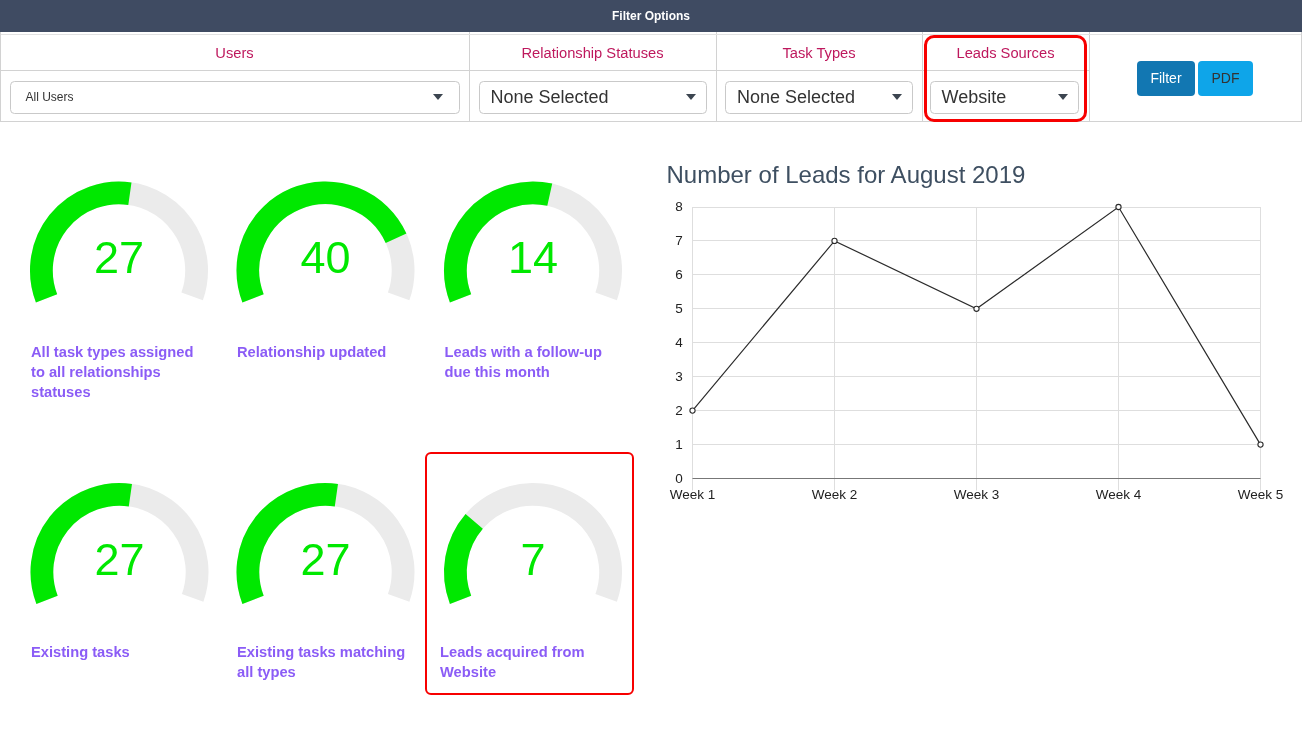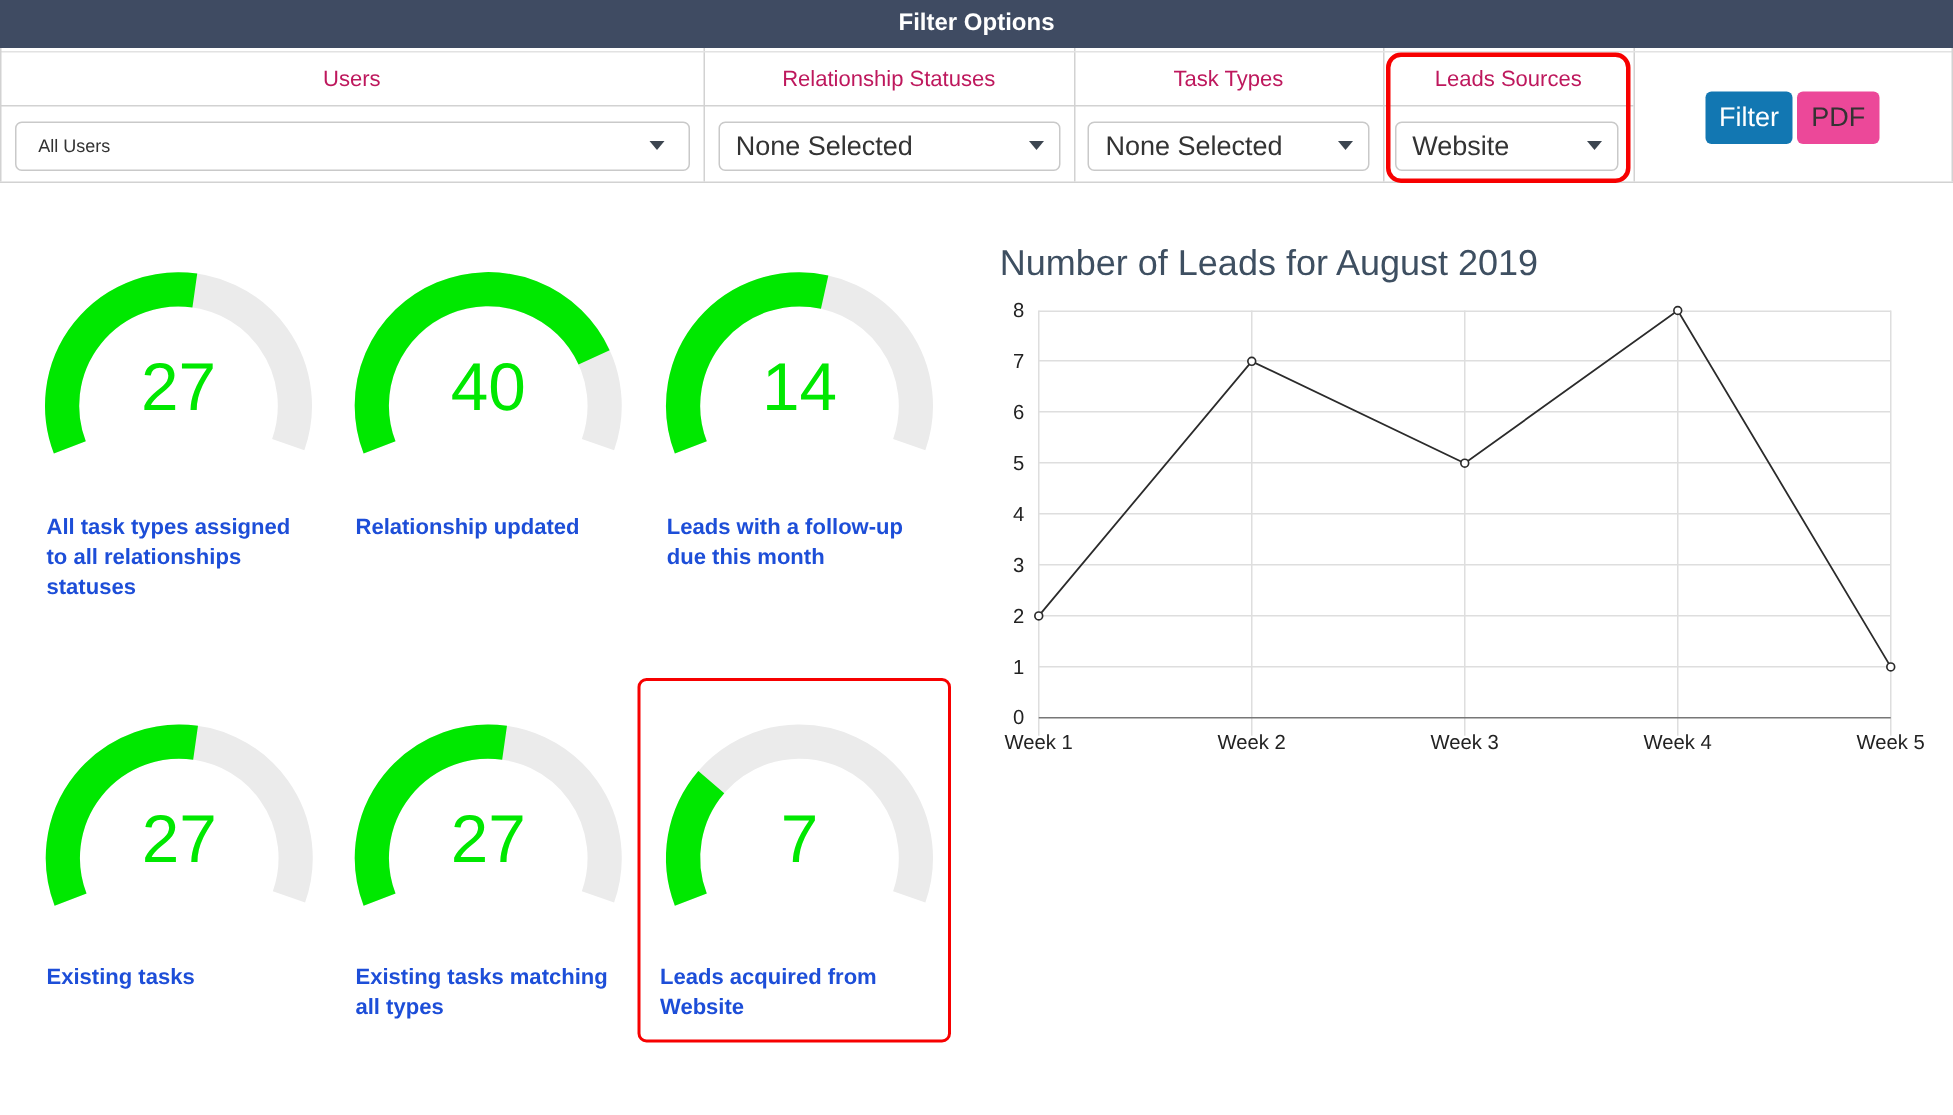--- a/index.html
+++ b/index.html
@@ -1,27 +1,27 @@
 <!DOCTYPE html>
 <html><head>
 <meta charset="utf-8">
 <style>
 * { margin:0; padding:0; box-sizing:border-box; }
 html,body { width:1302px; height:743px; background:#fff; font-family:"Liberation Sans", sans-serif; position:relative; overflow:hidden; }
 .abs { position:absolute; }
-.hdr { top:0; left:0; width:1302px; height:32px; background:#3f4b62; color:#fff; font-weight:bold; font-size:16px; text-align:center; line-height:32px; }
+.hdr { top:0; left:0; width:1302px; height:32px; background:#3f4b62; color:#fff; font-weight:bold; font-size:12px; text-align:center; line-height:32px; }
 .vline { top:32px; width:1px; height:89px; background:#d2d2d2; }
 .hline { background:#d2d2d2; height:1px; }
 .collabel { top:44.5px; font-size:14.7px; color:#be185d; text-align:center; }
 .dd { top:80.5px; height:33.5px; border:1px solid #c9c9c9; border-radius:4.5px; background:#fff; font-size:12px; color:#333; line-height:31.5px; }
 .caret { position:absolute; right:10px; top:12.5px; width:0; height:0; border-left:5.5px solid transparent; border-right:5.5px solid transparent; border-top:6px solid #3c4550; }
-.btn { top:61px; height:34.5px; border-radius:4px; font-size:18px; text-align:center; line-height:34.5px; }
+.btn { top:61px; height:34.5px; border-radius:4px; font-size:14px; text-align:center; line-height:34.5px; }
 .redbox { border:3px solid #f70000; border-radius:10px; }
 .dds { font-size:18px; }
-.glabel { font-size:14.7px; font-weight:bold; color:#1d4ed8; line-height:20px; }
+.glabel { font-size:14.7px; font-weight:bold; color:#8b5cf6; line-height:20px; }
 </style>
 </head>
 <body>
 <div class="abs hdr">Filter Options</div>
 
 <div class="abs vline" style="left:469px"></div>
 <div class="abs vline" style="left:716px"></div>
 <div class="abs vline" style="left:922px"></div>
 <div class="abs vline" style="left:1089px"></div>
 <div class="abs hline" style="top:70px; left:0; width:1089px"></div>
@@ -37,21 +37,21 @@
 
 <div class="abs dd" style="left:9.5px; width:450px; padding-left:15px">All Users<span class="caret" style="right:16px"></span></div>
 <div class="abs dd dds" style="left:478.5px; width:228.5px; padding-left:11px">None Selected<span class="caret"></span></div>
 <div class="abs dd dds" style="left:725px; width:188px; padding-left:11px">None Selected<span class="caret"></span></div>
 <div class="abs dd dds" style="left:929.5px; width:149.5px; padding-left:11px">Website<span class="caret"></span></div>
 
 <div class="abs redbox" style="left:923.5px; top:35px; width:163px; height:87px"></div>
 <div class="abs redbox" style="left:424.5px; top:451.5px; width:209.5px; height:243px; border-width:2.8px; border-radius:6px"></div>
 
 <div class="abs btn" style="left:1137px; width:58px; background:#1277b2; color:#fff">Filter</div>
-<div class="abs btn" style="left:1198px; width:55px; background:#ec4899; color:#333">PDF</div>
+<div class="abs btn" style="left:1198px; width:55px; background:#0ea5e9; color:#333">PDF</div>
 
 <div class="abs glabel" style="left:31px; top:341.5px">All task types assigned<br>to all relationships<br>statuses</div>
 <div class="abs glabel" style="left:237px; top:341.5px">Relationship updated</div>
 <div class="abs glabel" style="left:444.5px; top:341.5px">Leads with a follow-up<br>due this month</div>
 <div class="abs glabel" style="left:31px; top:641.5px">Existing tasks</div>
 <div class="abs glabel" style="left:237px; top:641.5px">Existing tasks matching<br>all types</div>
 <div class="abs glabel" style="left:440px; top:641.5px">Leads acquired from<br>Website</div>
 
 <svg class="abs" style="left:0; top:0" width="1302" height="743" viewBox="0 0 1302 743">
 <path d="M 46.55 298.31 A 77.6 77.6 0 1 1 192.15 296.40" stroke="#ebebeb" stroke-width="22.8" fill="none"></path>

